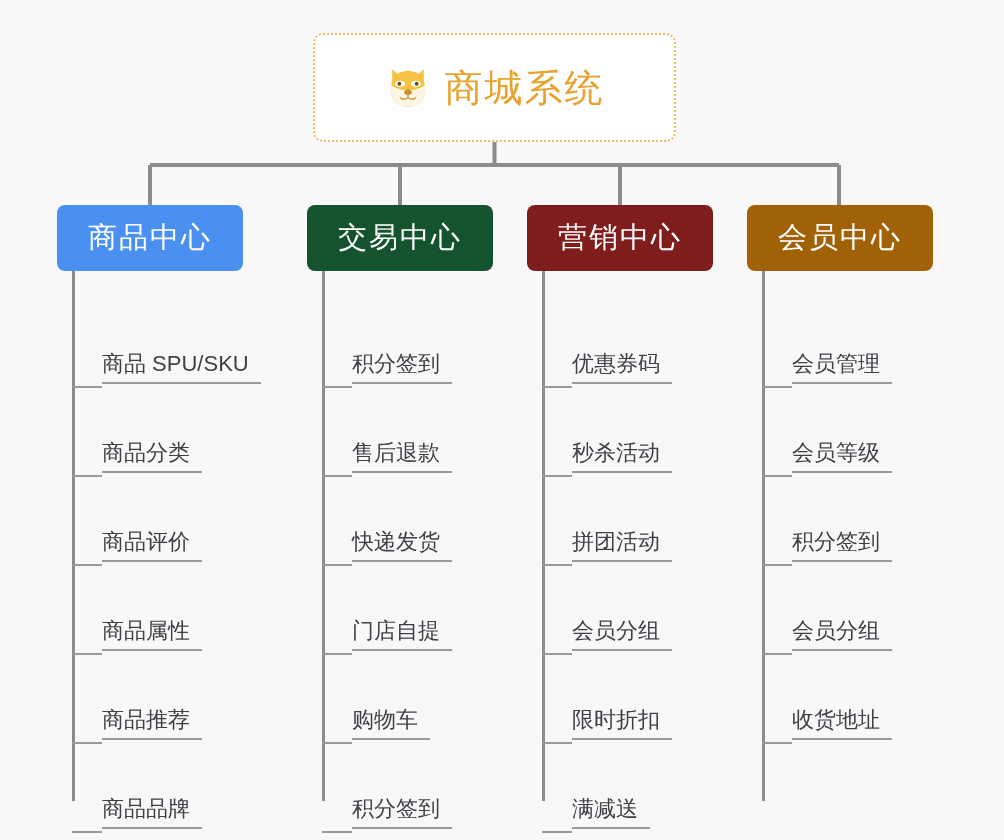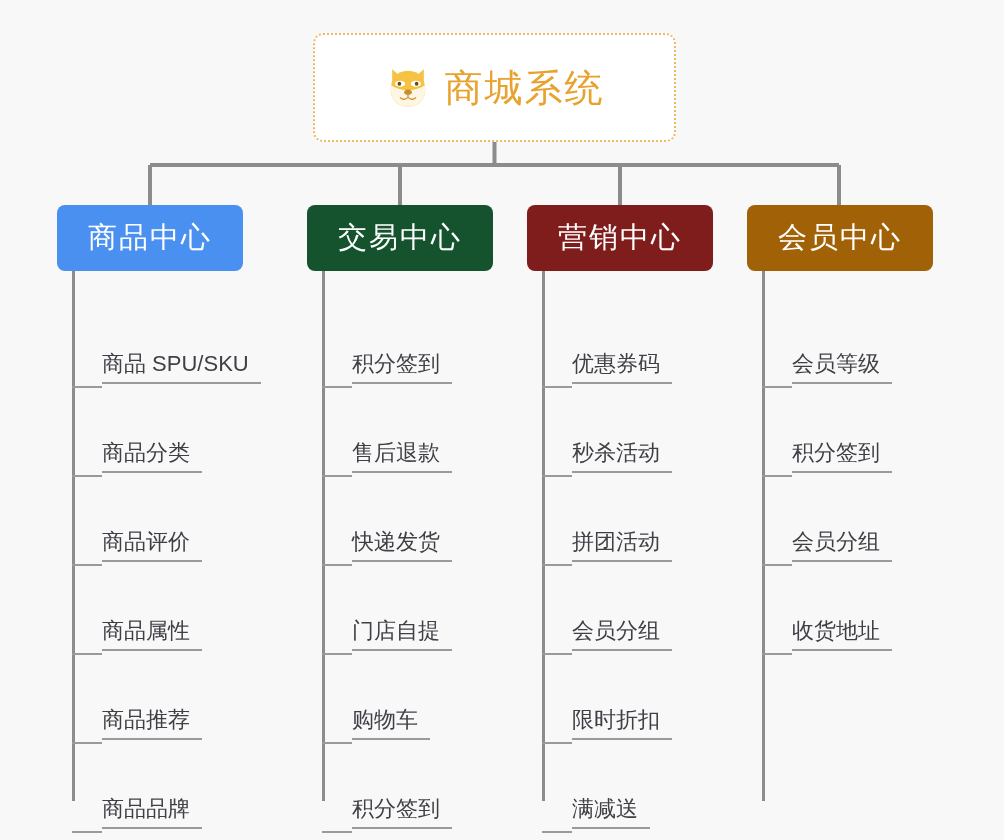--- a/index.html
+++ b/index.html
@@ -235,20 +235,23 @@
       <li class="leaf-item">
           <span class="leaf-label">满减送</span>
         </li>
     </ul>
   </div>
 
   <div class="column col-3">
     <div class="category-header" style="background: #a16207;">会员中心</div>
     <ul class="leaf-list">
       <li class="leaf-item">
+          <span class="leaf-label">会员管理</span>
+        </li>
+      <li class="leaf-item">
           <span class="leaf-label">会员等级</span>
         </li>
       <li class="leaf-item">
           <span class="leaf-label">积分签到</span>
         </li>
       <li class="leaf-item">
           <span class="leaf-label">会员分组</span>
         </li>
       <li class="leaf-item">
           <span class="leaf-label">收货地址</span>

